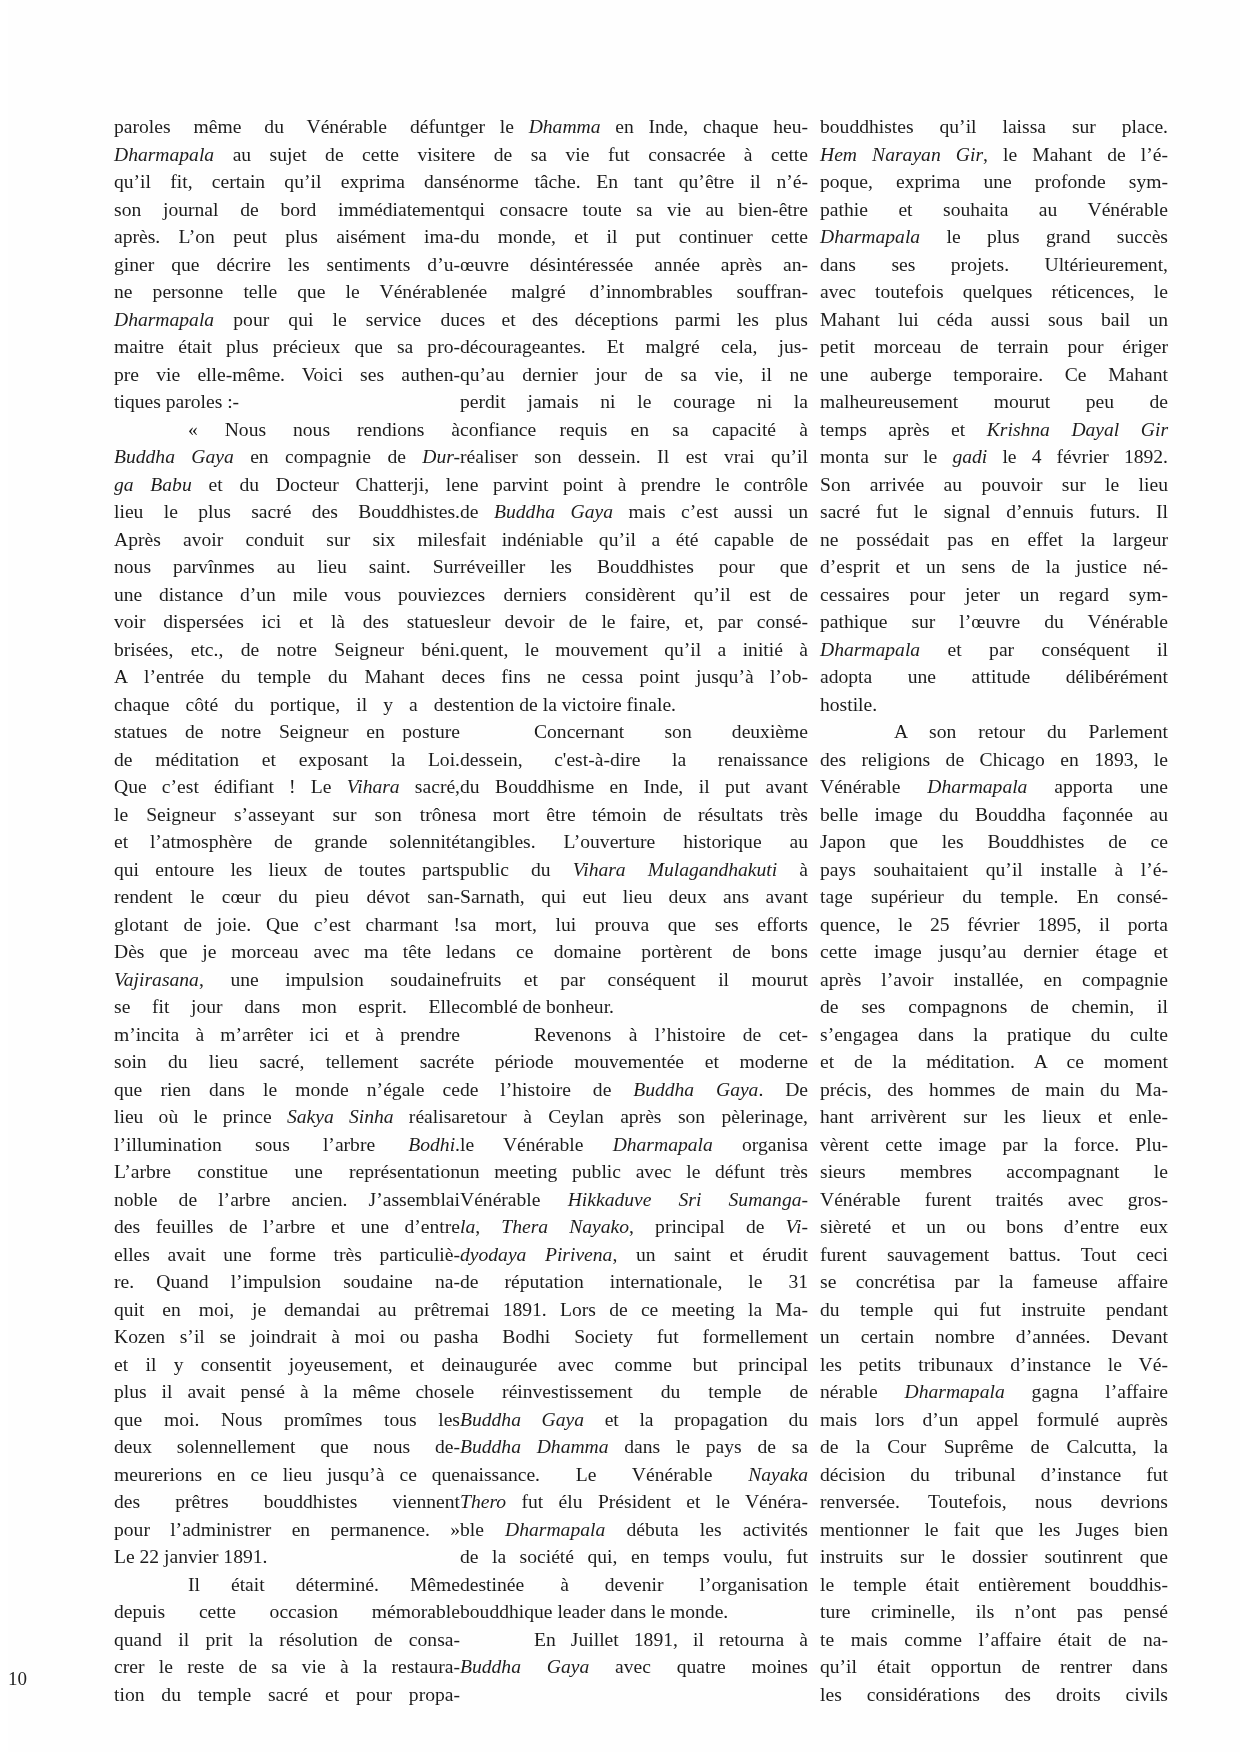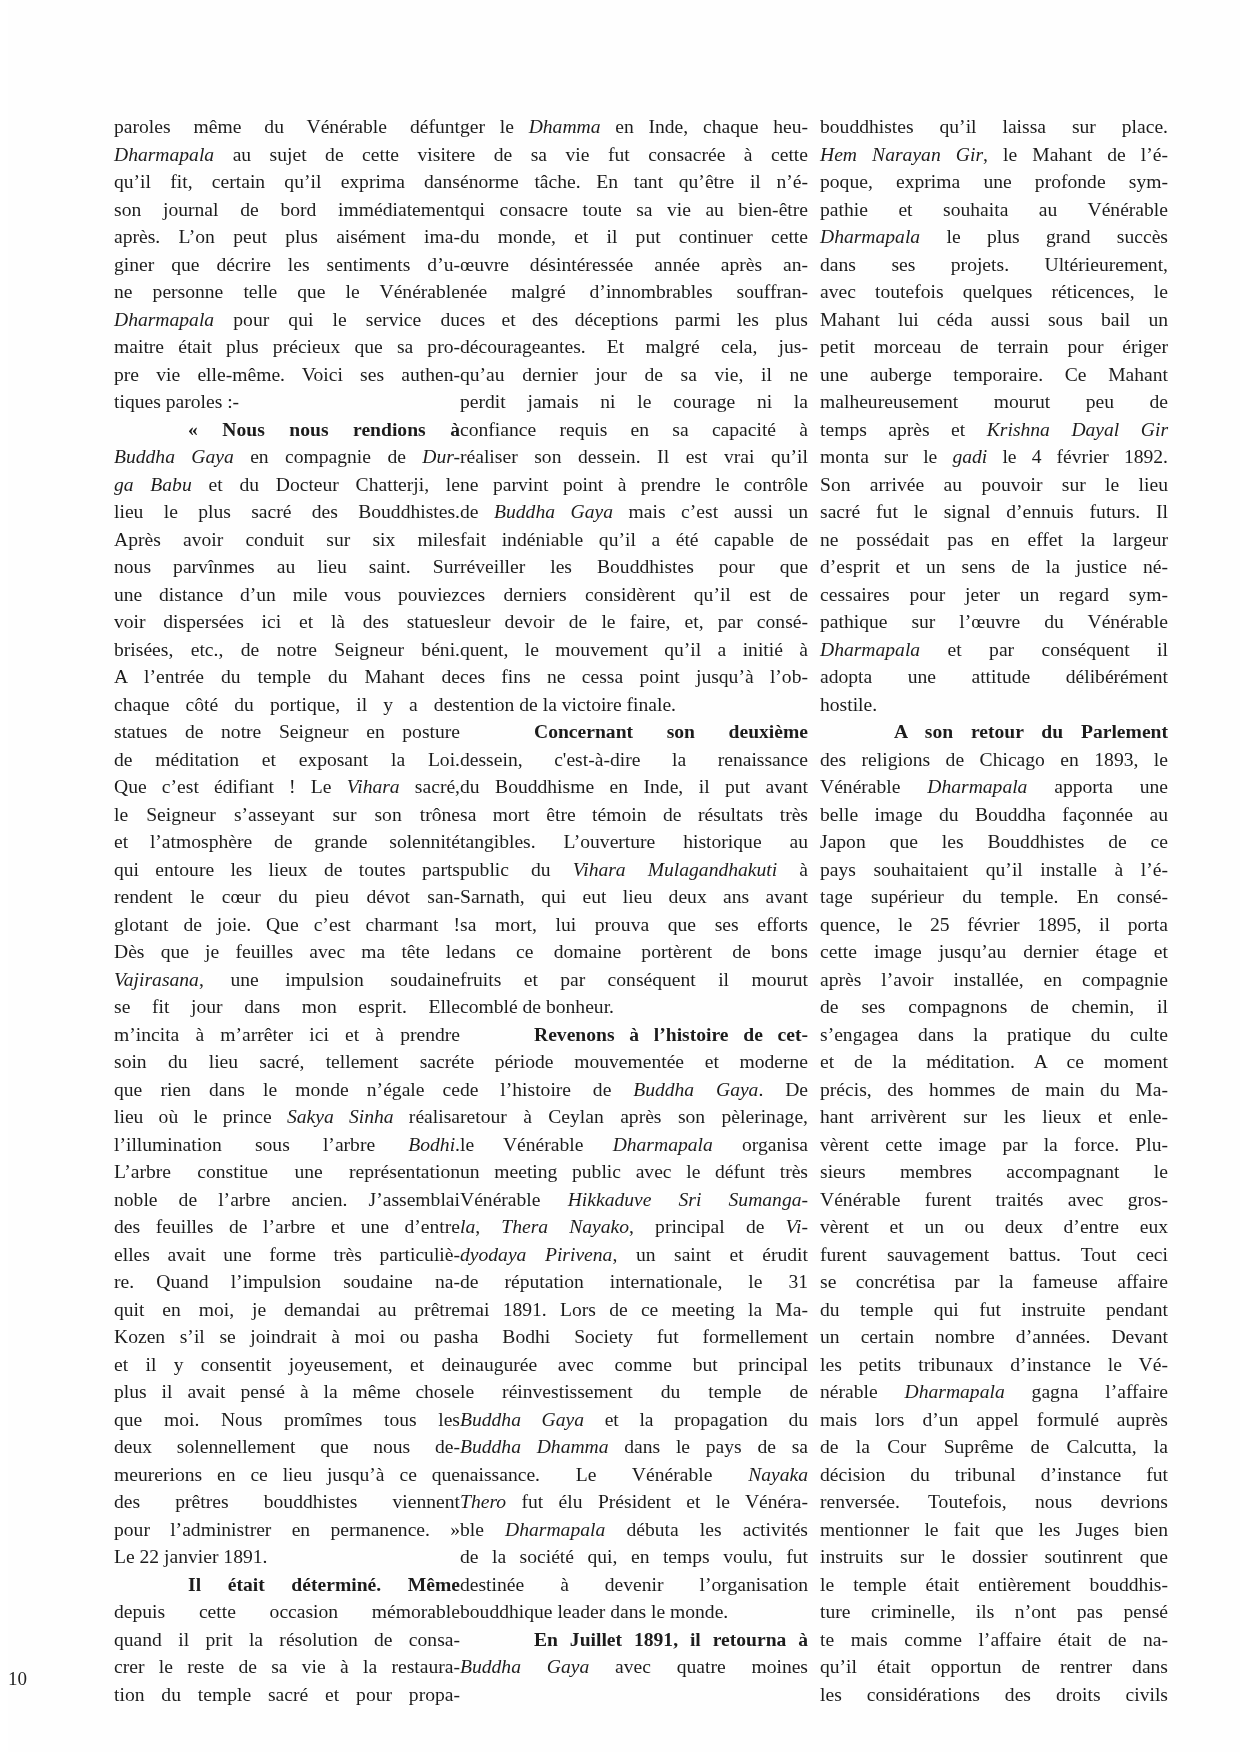--- a/index.html
+++ b/index.html
@@ -13,21 +13,21 @@
   .col-1 { left: 106px; }
   .col-2 { left: 452px; width: 348px; }
   .col-3 { left: 812px; width: 348px; }
   .line {
     height: 27.5px; line-height: 27.5px;
     white-space: nowrap;
     text-align: justify; text-align-last: justify;
     overflow: visible;
   }
   .line.last { text-align-last: left; }
-  .line.indent { padding-left: 74px; font-weight: bold; }
+  .line.indent { padding-left: 74px; }
   .line i { font-style: italic; }
   .page-number {
     position: absolute; top: 1668px; left: 0; width: 1240px; 
     font-family: "Liberation Serif", "DejaVu Serif", serif; font-size: 19px; color: #222;
   }
 </style>
 </head>
 <body>
 
 <div class="page">
@@ -55,21 +55,21 @@
       <div class="line">A l’entrée du temple du Mahant de</div>
       <div class="line">chaque côté du portique, il y a des</div>
       <div class="line">statues de notre Seigneur en posture</div>
       <div class="line">de méditation et exposant la Loi.</div>
       <div class="line">Que c’est édifiant ! Le <i>Vihara</i> sacré,</div>
       <div class="line">le Seigneur s’asseyant sur son trône</div>
       <div class="line">et l’atmosphère de grande solennité</div>
       <div class="line">qui entoure les lieux de toutes parts</div>
       <div class="line">rendent le cœur du pieu dévot san-</div>
       <div class="line">glotant de joie. Que c’est charmant !</div>
-      <div class="line">Dès que je feuilles avec ma tête le</div>
+      <div class="line">Dès que je morceau avec ma tête le</div>
       <div class="line"><i>Vajirasana</i>, une impulsion soudaine</div>
       <div class="line">se fit jour dans mon esprit. Elle</div>
       <div class="line">m’incita à m’arrêter ici et à prendre</div>
       <div class="line">soin du lieu sacré, tellement sacré</div>
       <div class="line">que rien dans le monde n’égale ce</div>
       <div class="line">lieu où le prince <i>Sakya Sinha</i> réalisa</div>
       <div class="line">l’illumination sous l’arbre <i>Bodhi</i>.</div>
       <div class="line">L’arbre constitue une représentation</div>
       <div class="line">noble de l’arbre ancien. J’assemblai</div>
       <div class="line">des feuilles de l’arbre et une d’entre</div>
@@ -184,21 +184,21 @@
       <div class="line">cette image jusqu’au dernier étage et</div>
       <div class="line">après l’avoir installée, en compagnie</div>
       <div class="line">de ses compagnons de chemin, il</div>
       <div class="line">s’engagea dans la pratique du culte</div>
       <div class="line">et de la méditation. A ce moment</div>
       <div class="line">précis, des hommes de main du Ma-</div>
       <div class="line">hant arrivèrent sur les lieux et enle-</div>
       <div class="line">vèrent cette image par la force. Plu-</div>
       <div class="line">sieurs membres accompagnant le</div>
       <div class="line">Vénérable furent traités avec gros-</div>
-      <div class="line">vèrent et un ou deux d’entre eux</div>
+      <div class="line">sièreté et un ou bons d’entre eux</div>
       <div class="line">furent sauvagement battus. Tout ceci</div>
       <div class="line">se concrétisa par la fameuse affaire</div>
       <div class="line">du temple qui fut instruite pendant</div>
       <div class="line">un certain nombre d’années. Devant</div>
       <div class="line">les petits tribunaux d’instance le Vé-</div>
       <div class="line">nérable <i>Dharmapala</i> gagna l’affaire</div>
       <div class="line">mais lors d’un appel formulé auprès</div>
       <div class="line">de la Cour Suprême de Calcutta, la</div>
       <div class="line">décision du tribunal d’instance fut</div>
       <div class="line">renversée. Toutefois, nous devrions</div>

